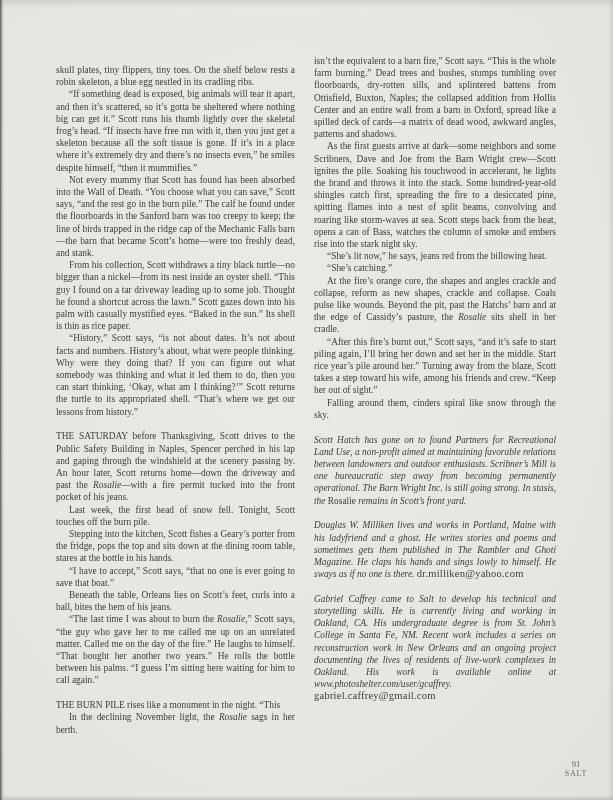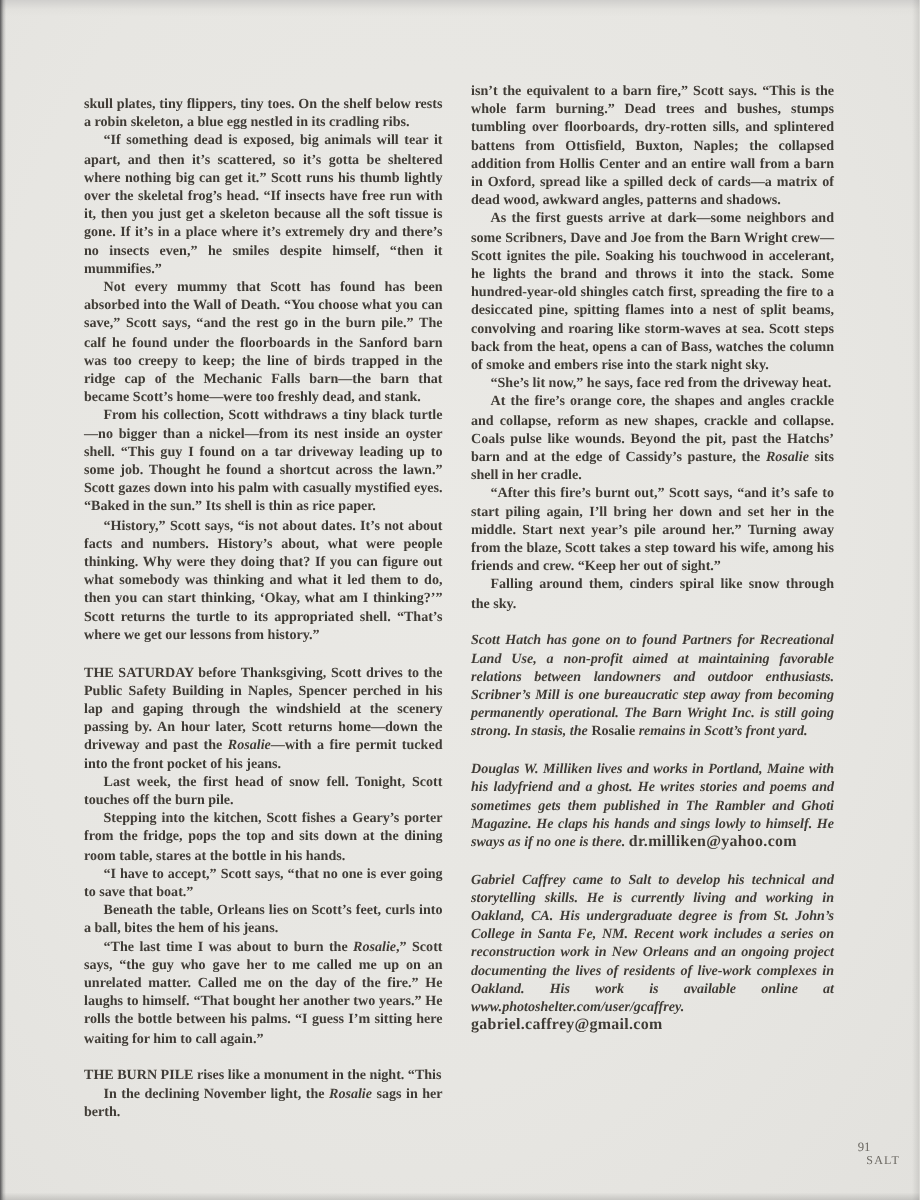--- a/index.html
+++ b/index.html
@@ -34,42 +34,41 @@
     position: absolute; top: 0; right: 0; width: 5px; height: 100%;
     background: linear-gradient(to left, rgba(90,90,88,0.16), rgba(90,90,88,0));
     pointer-events: none;
   }
   .col {
     position: absolute;
     color: #403c36;
     font-size: 9.4px;
     line-height: 12.2px;
     text-align: justify;
-    font-weight: bold;
   }
   .col-left  { left: 56px;  top: 64px; width: 239px; }
   .col-right { left: 314px; top: 55px; width: 242px; }
   .para { margin: 0; }
   .para.indent { text-indent: 13px; }
   .para.gap { margin-top: 12.5px; }
   .para.italic { font-style: italic; }
   .seg-normal { font-style: inherit; }
   .seg-italic { font-style: italic; }
   .seg-roman  { font-style: normal; }
   .seg-email  { font-style: normal; font-size: 10.6px; letter-spacing: 0.2px; margin-top: 32px; }
   .footer {
     position: absolute;
     top: 759px; left: 552px; width: 48px;
     text-align: center;
     color: #6b6862;
     font-size: 8.5px;
     line-height: 10px;
   }
   .footer .folio-num { display: block; }
-  .footer .folio-mag { display: block; letter-spacing: 0.8px; font-size: 8px; text-align: right; }
+  .footer .folio-mag { display: block; letter-spacing: 0.8px; font-size: 8px; }
 </style>
 </head>
 <body>
 
 <div class="page">
   <div class="edge-top"></div>
   <div class="edge-left"></div>
   <div class="edge-right"></div>
   <div class="edge-bottom"></div>
 
@@ -84,23 +83,24 @@
       <p class="para indent"><span class="seg-normal">Stepping into the kitchen, Scott fishes a Geary’s porter from the fridge, pops the top and sits down at the dining room table, stares at the bottle in his hands.</span></p>
       <p class="para indent"><span class="seg-normal">“I have to accept,” Scott says, “that no one is ever going to save that boat.”</span></p>
       <p class="para indent"><span class="seg-normal">Beneath the table, Orleans lies on Scott’s feet, curls into a ball, bites the hem of his jeans.</span></p>
       <p class="para indent"><span class="seg-normal">“The last time I was about to burn the </span><span class="seg-italic">Rosalie</span><span class="seg-normal">,” Scott says, “the guy who gave her to me called me up on an unrelated matter. Called me on the day of the fire.” He laughs to himself. “That bought her another two years.” He rolls the bottle between his palms. “I guess I’m sitting here waiting for him to call again.”</span></p>
       <p class="para gap"><span class="seg-normal">THE BURN PILE rises like a monument in the night. “This</span></p>
       <p class="para indent"><span class="seg-normal">In the declining November light, the </span><span class="seg-italic">Rosalie</span><span class="seg-normal"> sags in her berth.</span></p>
     </div>
   <div class="col col-right">
       <p class="para"><span class="seg-normal">isn’t the equivalent to a barn fire,” Scott says. “This is the whole farm burning.”  Dead trees and bushes, stumps tumbling over floorboards, dry-rotten sills, and splintered battens from Ottisfield, Buxton, Naples; the collapsed addition from Hollis Center and an entire wall from a barn in Oxford, spread like a spilled deck of cards—a matrix of dead wood, awkward angles, patterns and shadows.</span></p>
       <p class="para indent"><span class="seg-normal">As the first guests arrive at dark—some neighbors and some Scribners, Dave and Joe from the Barn Wright crew—Scott ignites the pile. Soaking his touchwood in accelerant, he lights the brand and throws it into the stack. Some hundred-year-old shingles catch first, spreading the fire to a desiccated pine, spitting flames into a nest of split beams, convolving and roaring like storm-waves at sea. Scott steps back from the heat, opens a can of Bass, watches the column of smoke and embers rise into the stark night sky.</span></p>
-      <p class="para indent"><span class="seg-normal">“She’s lit now,” he says, face red from the driveway heat.</span></p>
+      <p class="para indent"><span class="seg-normal">“She’s lit now,” he says, jeans red from the billowing heat.</span></p>
+      <p class="para indent"><span class="seg-normal">“She’s catching.”</span></p>
       <p class="para indent"><span class="seg-normal">At the fire’s orange core, the shapes and angles crackle and collapse, reform as new shapes, crackle and collapse. Coals pulse like wounds. Beyond the pit, past the Hatchs’ barn and at the edge of Cassidy’s pasture, the </span><span class="seg-italic">Rosalie</span><span class="seg-normal"> sits shell in her cradle.</span></p>
-      <p class="para indent"><span class="seg-normal">“After this fire’s burnt out,” Scott says, “and it’s safe to start piling again, I’ll bring her down and set her in the middle. Start next year’s pile around her.” Turning away from the blaze, Scott takes a step toward his wife, among his friends and crew. “Keep her out of sight.”</span></p>
+      <p class="para indent"><span class="seg-normal">“After this fire’s burnt out,” Scott says, “and it’s safe to start piling again, I’ll bring her down and set her in the middle. Start rice year’s pile around her.” Turning away from the blaze, Scott takes a step toward his wife, among his friends and crew. “Keep her out of sight.”</span></p>
       <p class="para indent"><span class="seg-normal">Falling around them, cinders spiral like snow through the sky.</span></p>
       <p class="para gap italic"><span class="seg-normal">Scott Hatch has gone on to found Partners for Recreational Land Use, a non-profit aimed at maintaining favorable relations between landowners and outdoor enthusiasts. Scribner’s Mill is one bureaucratic step away from becoming permanently operational. The Barn Wright Inc. is still going strong. In stasis, the </span><span class="seg-roman">Rosalie</span><span class="seg-normal"> remains in Scott’s front yard.</span></p>
       <p class="para gap italic"><span class="seg-normal">Douglas W. Milliken lives and works in Portland, Maine with his ladyfriend and a ghost. He writes stories and poems and sometimes gets them published in The Rambler and Ghoti Magazine. He claps his hands and sings lowly to himself. He sways as if no one is there. </span><span class="seg-email">dr.milliken@yahoo.com</span></p>
       <p class="para gap italic"><span class="seg-normal">Gabriel Caffrey came to Salt to develop his technical and storytelling skills. He is currently living and working in Oakland, CA. His undergraduate degree is from St. John’s College in Santa Fe, NM. Recent work includes a series on reconstruction work in New Orleans and an ongoing project documenting the lives of residents of live-work complexes in Oakland. His work is available online at www.photoshelter.com/user/gcaffrey. </span><span class="seg-email">gabriel.caffrey@gmail.com</span></p>
     </div>
 
   <div class="footer">
     <span class="folio-num">91</span>
     <span class="folio-mag">SALT</span>
   </div>

